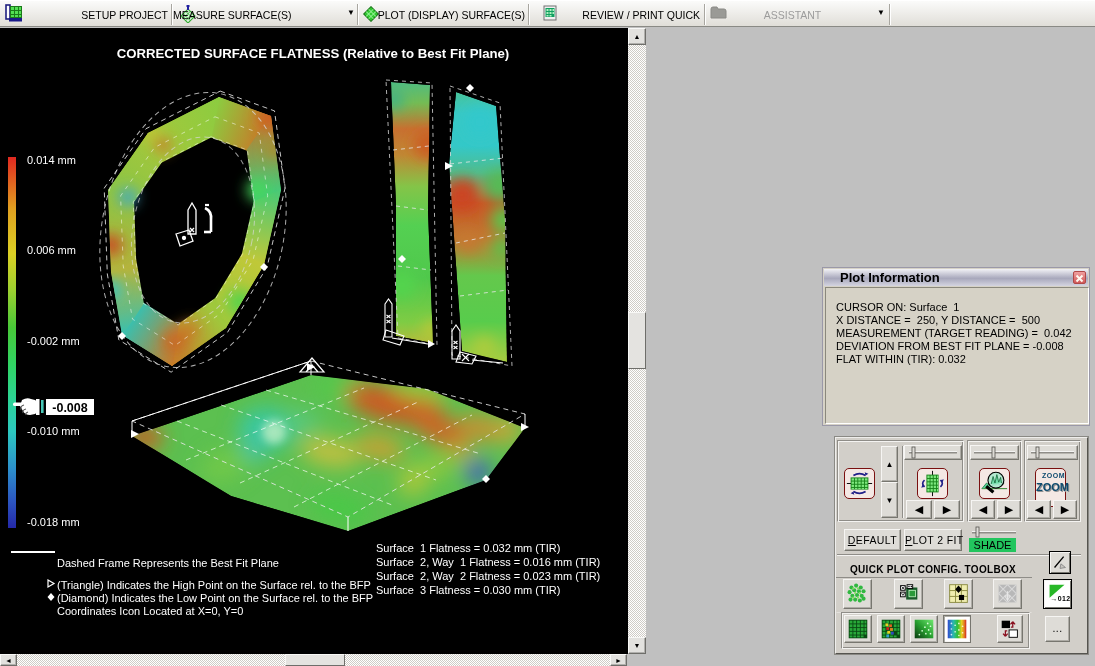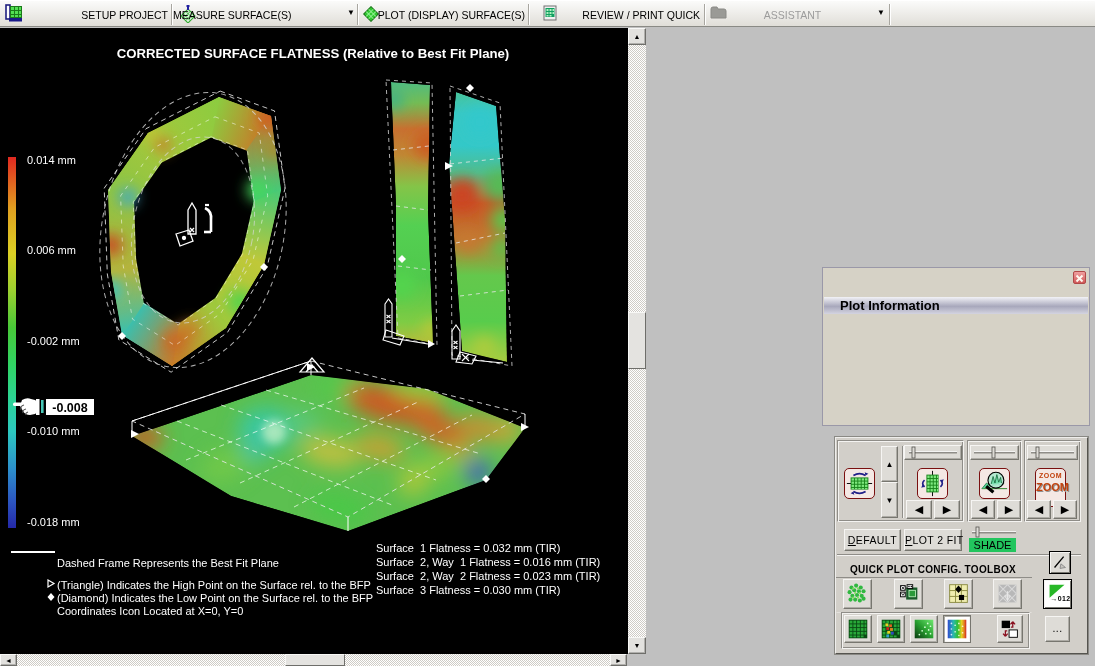--- a/index.html
+++ b/index.html
@@ -23,21 +23,21 @@
   .sbtn { position:absolute; background:#e2e1de; border:1px solid #f8f8f6;
     border-right-color:#6e6e6a; border-bottom-color:#6e6e6a; box-shadow:inset -1px -1px 0 #b0afac;
     display:flex; align-items:center; justify-content:center; font-size:7px; color:#000; }
   .sthumb { position:absolute; background:#e4e3e0; border:1px solid #f8f8f6;
     border-right-color:#6e6e6a; border-bottom-color:#6e6e6a; }
   
   #pinfo { position:absolute; left:822px; top:267px; width:268px; height:159px;
     background:#d6d2c6; border:1px solid #9a98a8; }
   #pinfo .title { position:absolute; left:1px; top:1px; right:1px; height:17px;
     background:linear-gradient(#f2f2f6,#a8a8bc 55%,#d4d4e0); color:#000; font-weight:bold;
-    font-size:13px; padding-left:16px; line-height:17px;margin-top:28px; }
+    font-size:13px; padding-left:16px; line-height:17px; }
   #pinfo .close { position:absolute; right:3px; top:3px; width:13px; height:13px;
     background:linear-gradient(#f0a0a0,#d05858); border:1px solid #b04848; border-radius:2px;
     color:#fff8f0; font-size:10px; font-weight:bold; text-align:center; line-height:12px; }
   #pinfo .body { position:absolute; left:2px; top:19px; width:264px; height:137px;
     background:#d6d2c6; border:1px solid #8a887c; border-right-color:#fff; border-bottom-color:#fff;
     font-size:11px; color:#000; padding:13px 0 0 10px; line-height:13px; white-space:pre; }
   
   #toolbox { position:absolute; left:835px; top:437px; width:253px; height:217px;
     background:#d2cfc9; border:1px solid #efeeec; border-right-color:#55544f; border-bottom-color:#55544f;
     box-shadow:0 0 0 1px #8a8984; }
@@ -382,20 +382,25 @@
   <div class="sbtn" style="left:0;top:0;width:17px;height:12px">◄</div>
   <div class="sthumb" style="left:285px;top:0;width:60px;height:12px"></div>
   <div class="sbtn" style="left:610px;top:0;width:17px;height:12px">►</div>
 </div>
 <div id="rightpanel"></div>
 <div id="pinfo">
   <div class="title">Plot Information</div>
   <div class="close"><svg width="11" height="11" viewBox="0 0 11 11" style="margin-top:0.5px">
         <path d="M2.5,2.5 L8.5,8.5 M8.5,2.5 L2.5,8.5" stroke="#fff8f0" stroke-width="2"></path>
       </svg></div>
+  <div class="body">CURSOR ON: Surface  1
+X DISTANCE =  250, Y DISTANCE =  500
+MEASUREMENT (TARGET READING) =  0.042
+DEVIATION FROM BEST FIT PLANE = -0.008
+FLAT WITHIN (TIR): 0.032</div>
 </div>
 <div id="toolbox">
   <div class="tb groove" style="left:1px;top:2px;width:127px;height:82px"></div>
   <div class="tb groove" style="left:131px;top:2px;width:55px;height:82px"></div>
   <div class="tb groove" style="left:188px;top:2px;width:57px;height:82px"></div>
 
   <svg class="tb iconbtn" style="left:8px;top:30px" width="31" height="31" viewBox="0 0 31 31">
     <line x1="2" y1="15.5" x2="29" y2="15.5" stroke="#000"></line>
     <rect x="6" y="9" width="19" height="13" fill="#18831a"></rect>
     <g fill="#7ee87e">
@@ -483,21 +488,21 @@
   </svg>
   <div class="tb raised arrowbtn" style="left:135px;top:62px;width:24px;height:19px">◀</div>
   <div class="tb raised arrowbtn" style="left:161px;top:62px;width:24px;height:19px">▶</div>
 
   <div class="tb raised" style="left:191px;top:7px;width:51px;height:15px"></div>
   <svg class="tb" style="left:191px;top:7px" width="51" height="15" viewBox="0 0 51 15">
     <rect x="4" y="6" width="43" height="2.5" fill="#8f8d88"></rect>
       <rect x="4" y="6" width="43" height="1" fill="#fff" opacity="0.9"></rect>
     <rect x="9" y="2" width="3" height="11" fill="#dedcd7" stroke="#55544f" stroke-width="0.8"></rect>
   </svg>
-  <div class="tb iconbtn" style="left:199px;top:30px;width:31px;height:39px;color:#c2410c;text-align:center">
+  <div class="tb iconbtn" style="left:199px;top:30px;width:31px;height:39px;color:#0c4a6e;text-align:right">
     <div style="font-size:7px;font-weight:bold;margin-top:3px;letter-spacing:0.5px">ZOOM</div>
     <div style="font-size:11px;font-weight:bold;margin-top:2px;text-shadow:1px 1px 0 #909090">ZOOM</div>
   </div>
   <div class="tb raised arrowbtn" style="left:191px;top:62px;width:24px;height:19px">◀</div>
   <div class="tb raised arrowbtn" style="left:217px;top:62px;width:24px;height:19px">▶</div>
 
   <div class="tb pushbtn" style="left:8px;top:91px;width:57px;height:22px;line-height:20px"><u>D</u>EFAULT</div>
   <div class="tb pushbtn" style="left:68px;top:91px;width:58px;height:22px;line-height:20px"><u>P</u>LOT 2 FIT</div>
   <svg class="tb" style="left:133px;top:88px" width="50" height="12" viewBox="0 0 50 12">
     <rect x="3" y="5" width="44" height="2.5" fill="#8f8d88"></rect>

